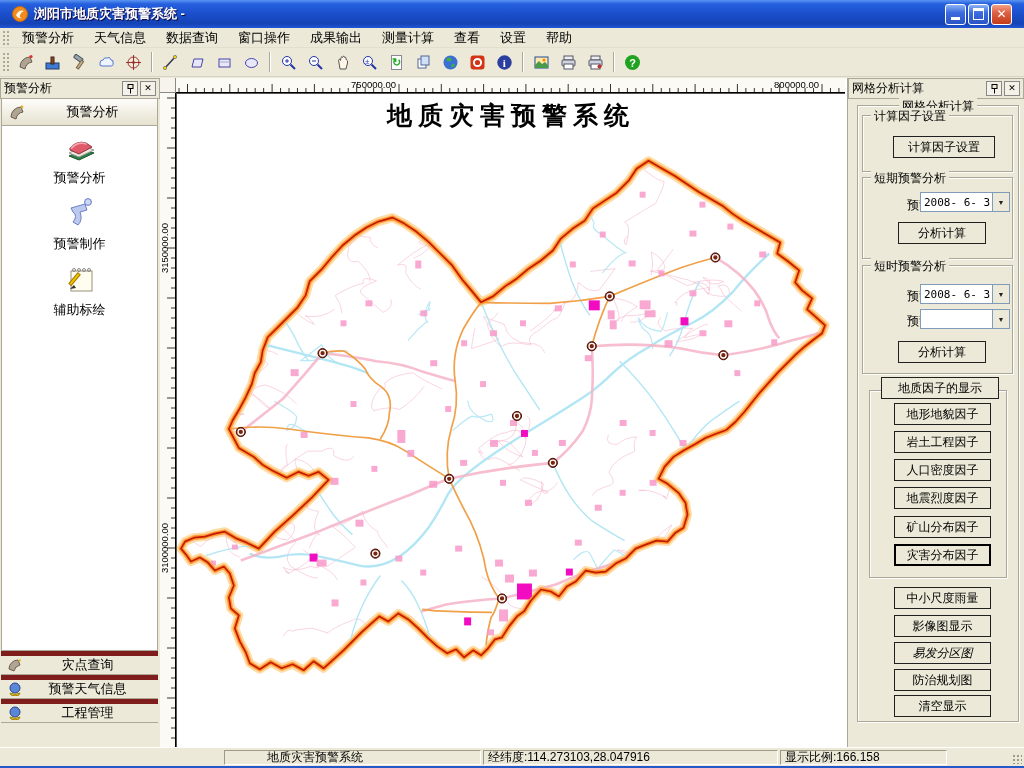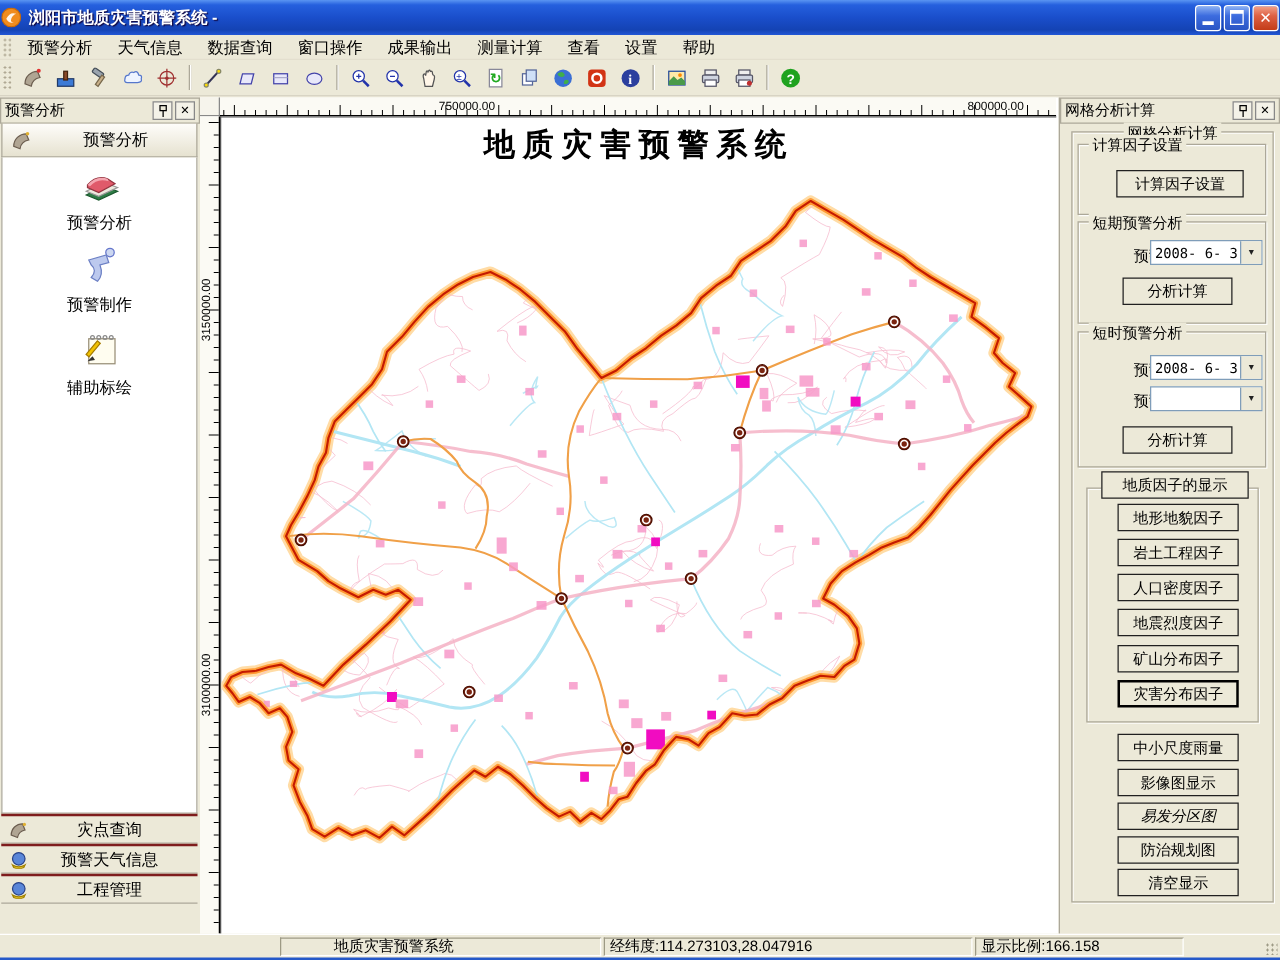--- a/index.html
+++ b/index.html
@@ -4,21 +4,21 @@
 <style>
   html,body{margin:0;padding:0;}
   body{width:1024px;height:768px;overflow:hidden;background:#ECE9D8;
        font-family:"Liberation Sans","DejaVu Sans",sans-serif;font-size:12px;color:#000;}
   .window{position:relative;width:1024px;height:768px;background:#ECE9D8;}
   .abs{position:absolute;}
 
   
   .titlebar{left:0;top:0;width:1024px;height:28px;
     background:linear-gradient(180deg,#5A95F2 0%,#2560DE 14%,#1A4ECB 50%,#1443B4 85%,#2257D6 100%);
-    display:flex;align-items:center;padding:0 1px;box-sizing:border-box;}
+    display:flex;align-items:center;padding:0 12px;box-sizing:border-box;}
   .titlebar .apptitle{color:#fff;font-weight:bold;font-size:13px;text-shadow:1px 1px 1px #103;
     margin-left:6px;flex:1;white-space:nowrap;}
   .winbtn{width:21px;height:21px;margin-left:2px;border-radius:3px;border:1px solid #fff;
     display:flex;align-items:center;justify-content:center;box-sizing:border-box;
     background:linear-gradient(180deg,#8DB2F3,#3C6CDF 40%,#2A55C4);}
   .winbtn.close{background:linear-gradient(180deg,#F2A188,#DE6144 40%,#C33C18);}
   .glyph-min{width:9px;height:3px;background:#fff;margin-top:9px;}
   .glyph-restore{width:9px;height:8px;border:1px solid #fff;border-top:3px solid #fff;background:transparent;}
   .glyph-close{color:#fff;font-weight:bold;font-size:12px;line-height:1;}
 
@@ -47,21 +47,21 @@
   .left-panel{left:0;top:78px;width:160px;height:669px;background:#ECE9D8;}
   .lp-header{position:absolute;left:1px;top:21px;width:157px;height:27px;
     background:linear-gradient(180deg,#FEFDFA,#E6E2D0);border:1px solid #ACA899;border-top:none;
     box-sizing:border-box;display:flex;align-items:center;}
   .lp-header .htxt{flex:1;text-align:center;font-size:13px;}
   .lp-content{position:absolute;left:1px;top:48px;width:157px;height:525px;background:#fff;
     border:1px solid #ACA899;border-top:none;box-sizing:border-box;}
   .lp-tool{position:absolute;left:0;width:155px;text-align:center;}
   .lp-tool .tlabel{font-size:13px;margin-top:2px;}
   .lp-bottom{position:absolute;left:1px;top:573px;width:157px;}
-  .lp-bar{height:24px;background:#ECE9D8;border-top:2px solid #7f1d1d;border-bottom:1px solid #ACA899;
+  .lp-bar{height:24px;background:#ECE9D8;border-top:5px solid #7f1d1d;border-bottom:1px solid #ACA899;
     display:flex;align-items:center;padding:0 6px;box-sizing:border-box;}
   .lp-bar .blabel{flex:1;text-align:center;font-size:13px;}
 
   .right-panel{left:847px;top:78px;width:177px;height:669px;background:#ECE9D8;border-left:1px solid #ACA899;box-sizing:border-box;}
   .fieldset{position:absolute;border:1px solid #ACA899;box-shadow:1px 1px 0 rgba(255,255,255,.9), inset 1px 1px 0 rgba(255,255,255,.9);}
   .fieldset .legend{position:absolute;top:-8px;left:8px;background:#ECE9D8;padding:0 3px;font-size:12px;white-space:nowrap;}
   .legend-center{left:50% !important;transform:translateX(-50%);}
   .fbtn{position:absolute;height:22px;background:#ECE9D8;border:1px solid #202020;font-size:12px;
     font-family:"Liberation Sans","DejaVu Sans",sans-serif;padding:0;box-sizing:border-box;}
   .fbtn.focused{border:2px solid #000;}

